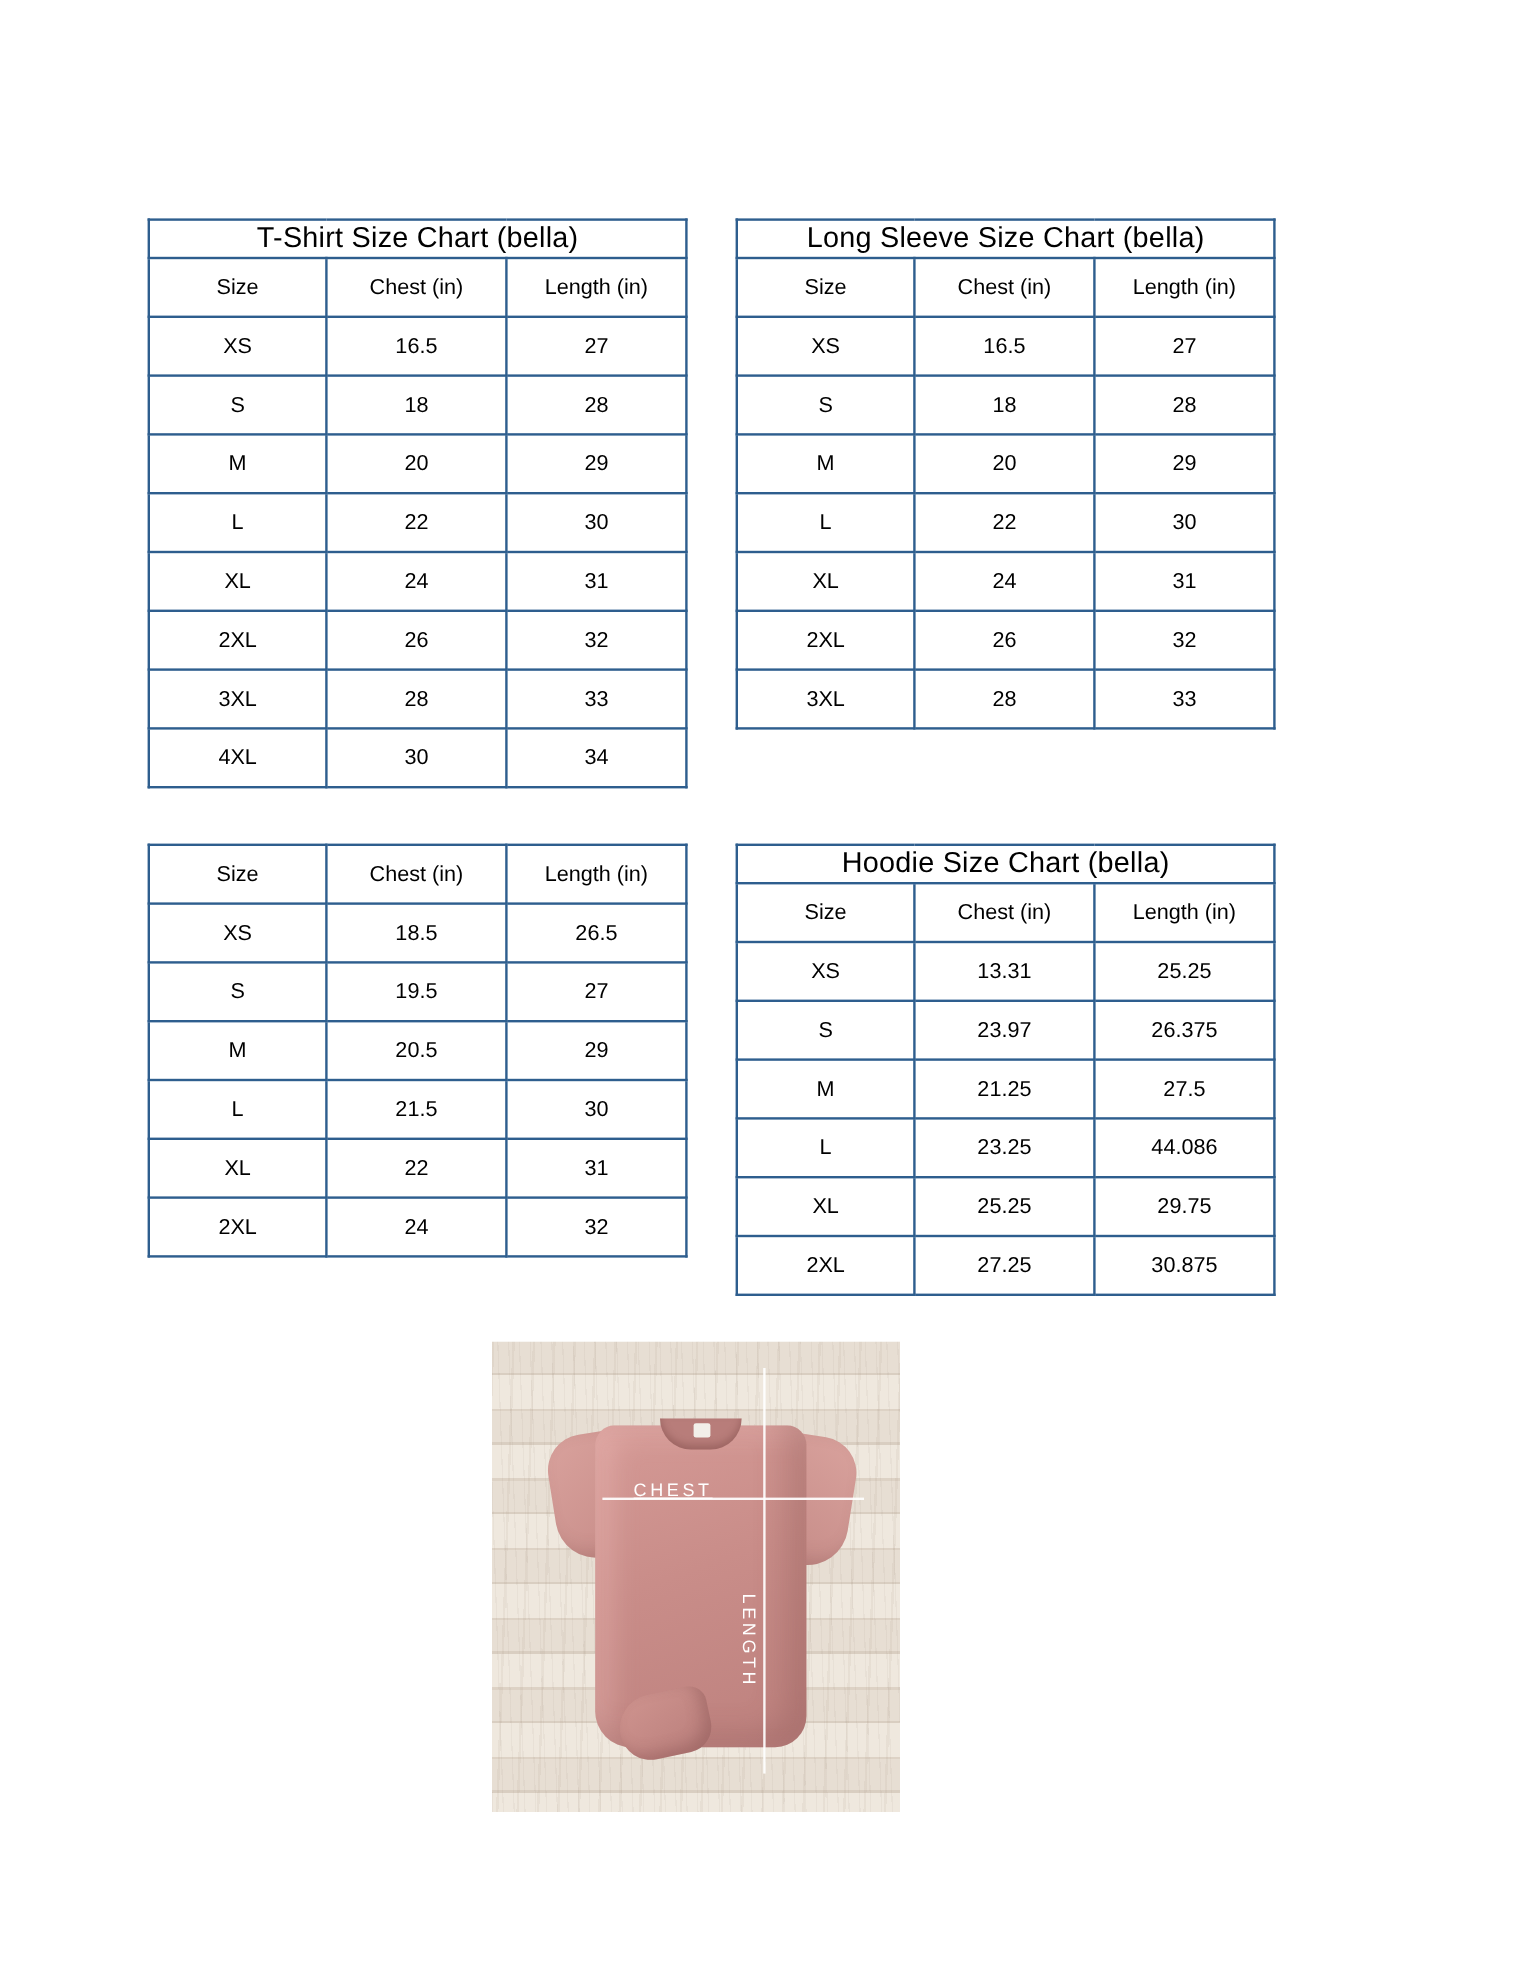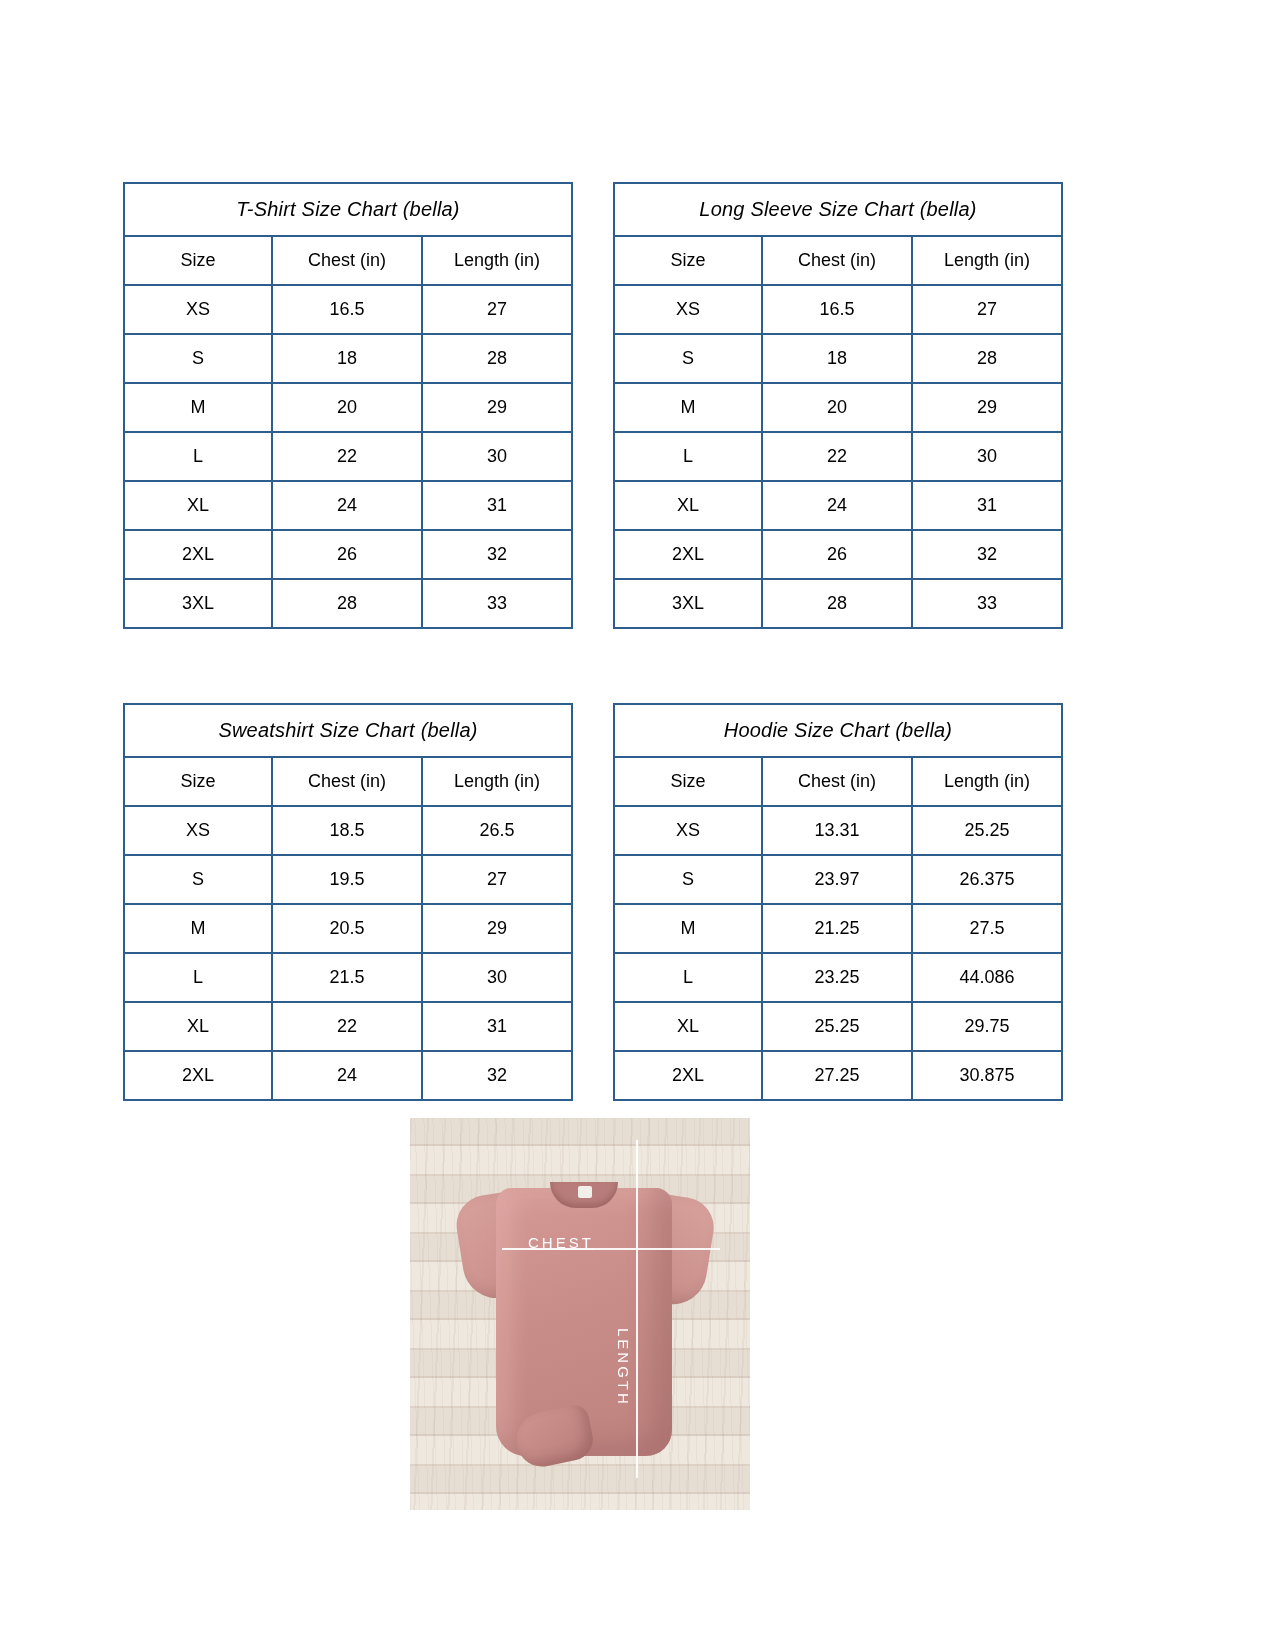--- a/index.html
+++ b/index.html
@@ -29,25 +29,24 @@
   }
   table.size-table td,
   table.size-table th {
     border: 2px solid #2e5e8e;
     text-align: center;
     vertical-align: middle;
     font-weight: normal;
     color: #000;
   }
   .title-cell {
-    font-size: 20px;
+    font-size: 24px;
     font-weight: bold;
-    padding: 14px 4px;
+    padding: 1px 4px;
     letter-spacing: 0.2px;
-    font-style: italic;
   }
   .head-cell {
     font-size: 18px;
     padding: 13px 4px;
   }
   .data-cell {
     font-size: 18px;
     padding: 13px 4px;
   }
   
@@ -239,20 +238,25 @@
         <tr>
           <td class="data-cell">2XL</td>
           <td class="data-cell">26</td>
           <td class="data-cell">32</td>
         </tr>
         <tr>
           <td class="data-cell">3XL</td>
           <td class="data-cell">28</td>
           <td class="data-cell">33</td>
         </tr>
+        <tr>
+          <td class="data-cell">4XL</td>
+          <td class="data-cell">30</td>
+          <td class="data-cell">34</td>
+        </tr>
       </tbody>
     </table>
   </div>
 
   <div class="chart-block" id="longsleeve-chart">
     <table class="size-table">
       <tbody>
         <tr>
           <td class="title-cell" colspan="3">Long Sleeve Size Chart  (bella)</td>
         </tr>
@@ -296,23 +300,20 @@
           <td class="data-cell">28</td>
           <td class="data-cell">33</td>
         </tr>
       </tbody>
     </table>
   </div>
 
   <div class="chart-block" id="sweatshirt-chart">
     <table class="size-table">
       <tbody>
-        <tr>
-          <td class="title-cell" colspan="3">Sweatshirt Size Chart (bella)</td>
-        </tr>
         <tr>
           <td class="head-cell col-size">Size</td>
           <td class="head-cell col-chest">Chest (in)</td>
           <td class="head-cell col-length">Length (in)</td>
         </tr>
         <tr>
           <td class="data-cell">XS</td>
           <td class="data-cell">18.5</td>
           <td class="data-cell">26.5</td>
         </tr>

